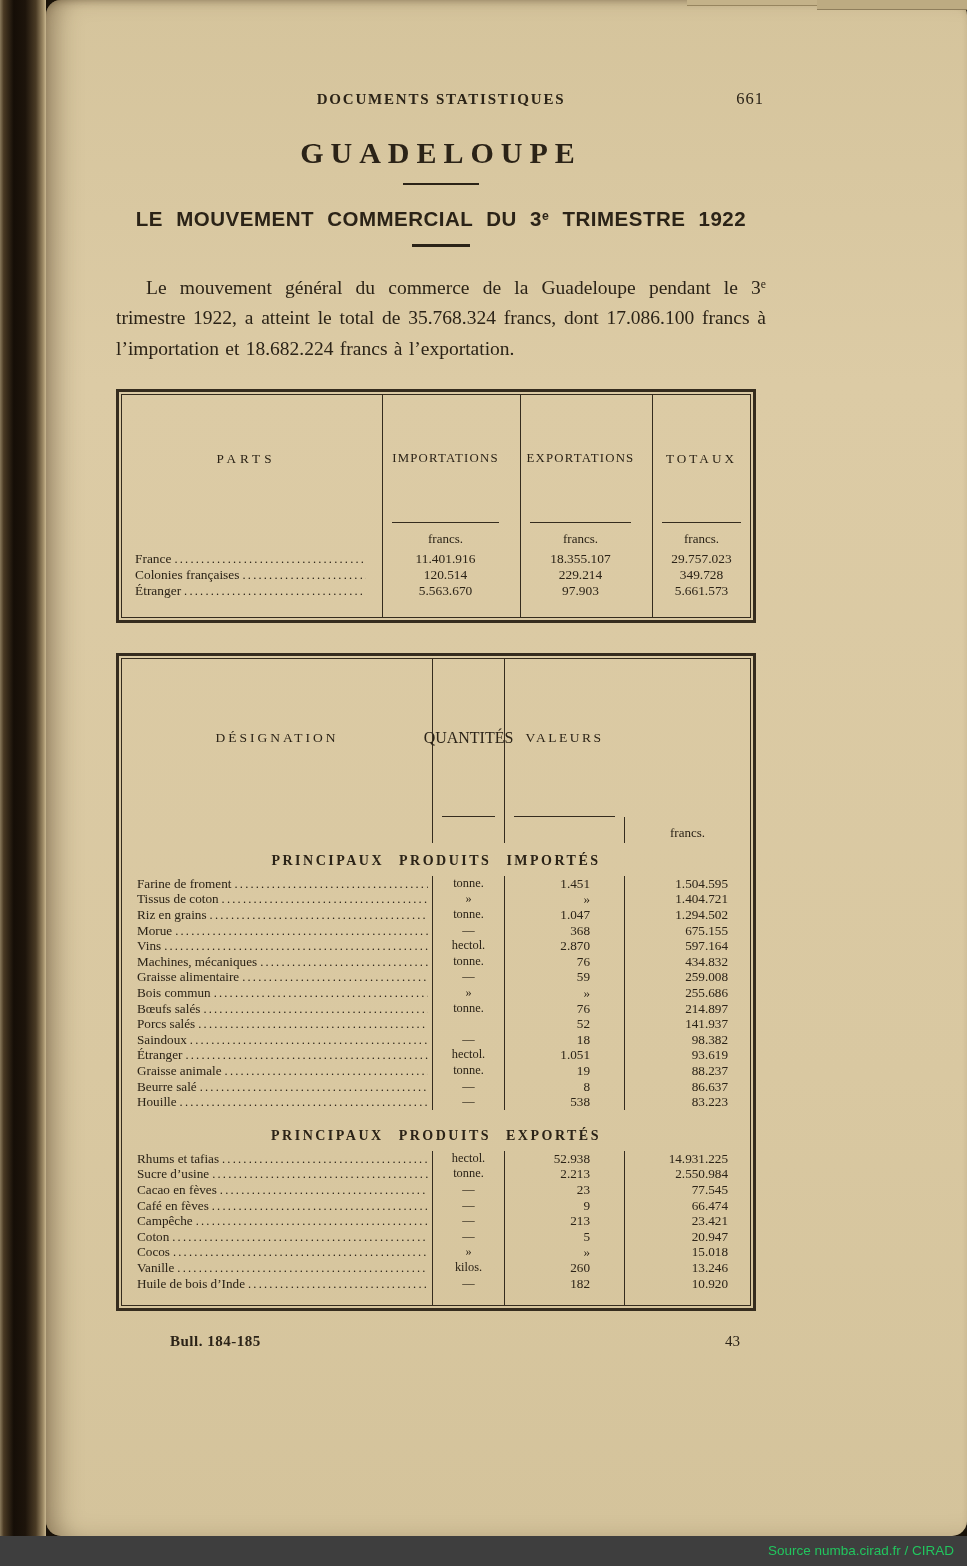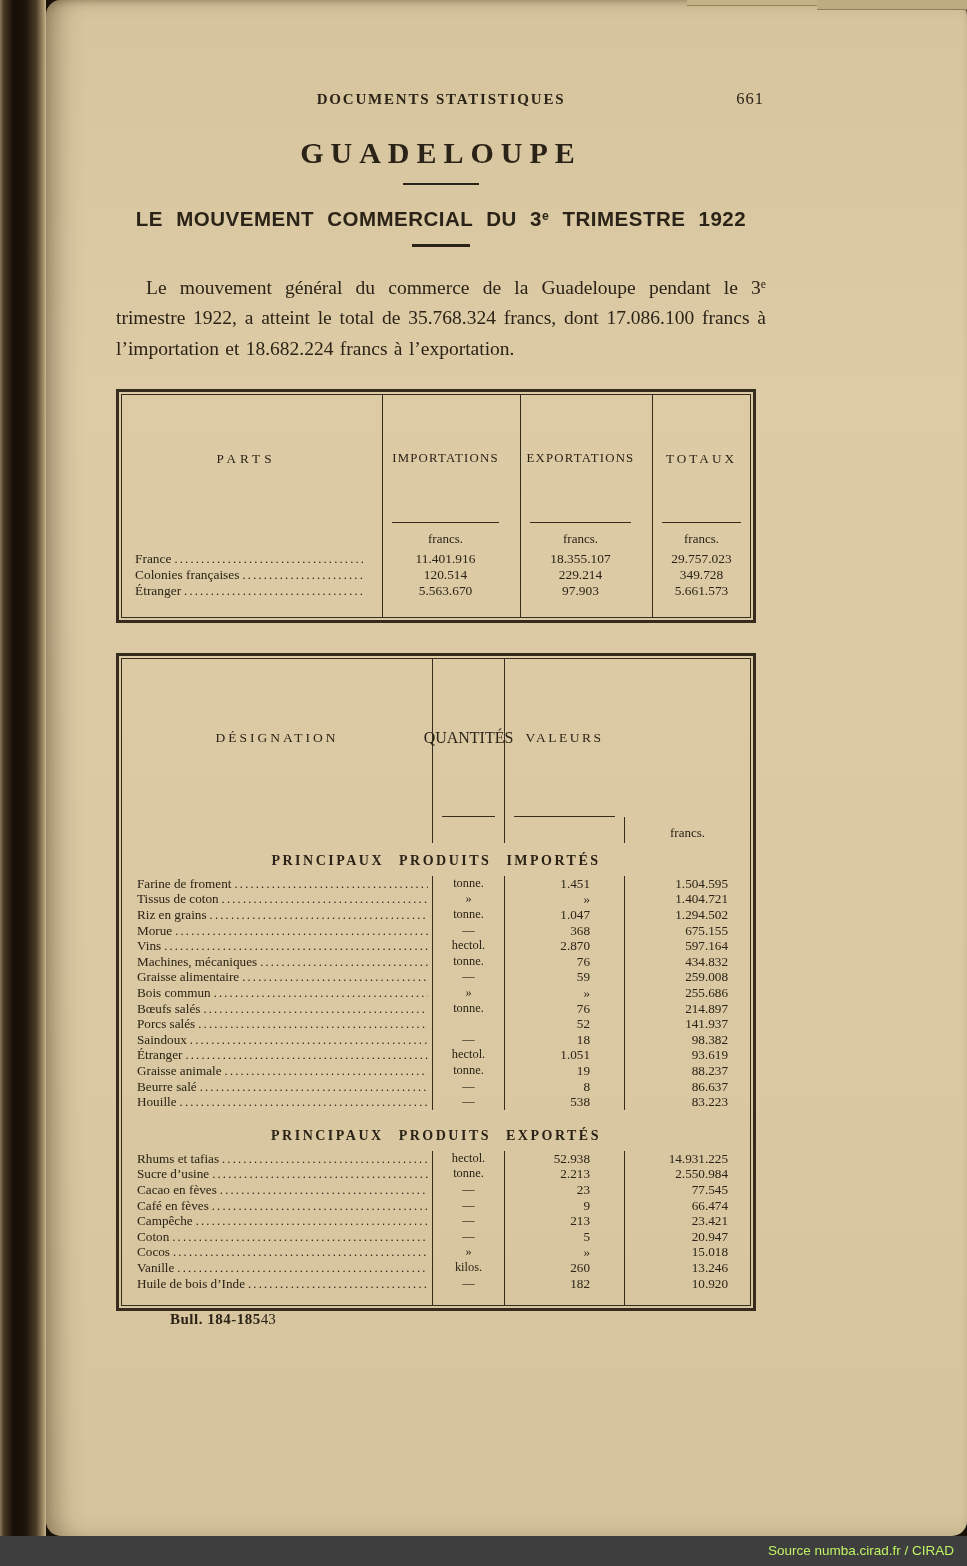--- a/index.html
+++ b/index.html
@@ -87,26 +87,26 @@
   .sect { text-align:center; font-weight:bold; font-size:14px; letter-spacing:2.5px; word-spacing:9px; padding:10px 0 7px; }
   .sect.exp { padding-top:18px; }
 
   .t2-row { height:15.6px; line-height:15.6px; font-size:13.2px; }
   .t2-row .lab { padding-left:15px; }
   .unit { text-align:center; font-size:12.4px; }
   .qty { text-align:right; padding-right:34px; }
   .val { text-align:right; padding-right:22px; }
   .t2-pad { height:14px; }
 
-  .pfoot { display:flex; justify-content:flex-start; padding:0 26px 0 54px; font-size:15px; }
+  .pfoot { margin-top:22px; display:flex; justify-content:space-between; padding:0 26px 0 54px; font-size:15px; }
   .bull { font-weight:bold; letter-spacing:.5px; }
 
   .source-bar {
     position:absolute; left:0; right:0; bottom:0; height:30px; background:#3e3e3e;
-    color:#bef264; font-family:"Liberation Sans","DejaVu Sans",sans-serif;
+    color:#22c55e; font-family:"Liberation Sans","DejaVu Sans",sans-serif;
     font-size:13.5px; line-height:30px; text-align:right; padding-right:13px; box-sizing:border-box;
   }
 </style>
 </head>
 <body>
 
 <div class="scan">
   <div class="spine"></div>
 
   <div class="page">

